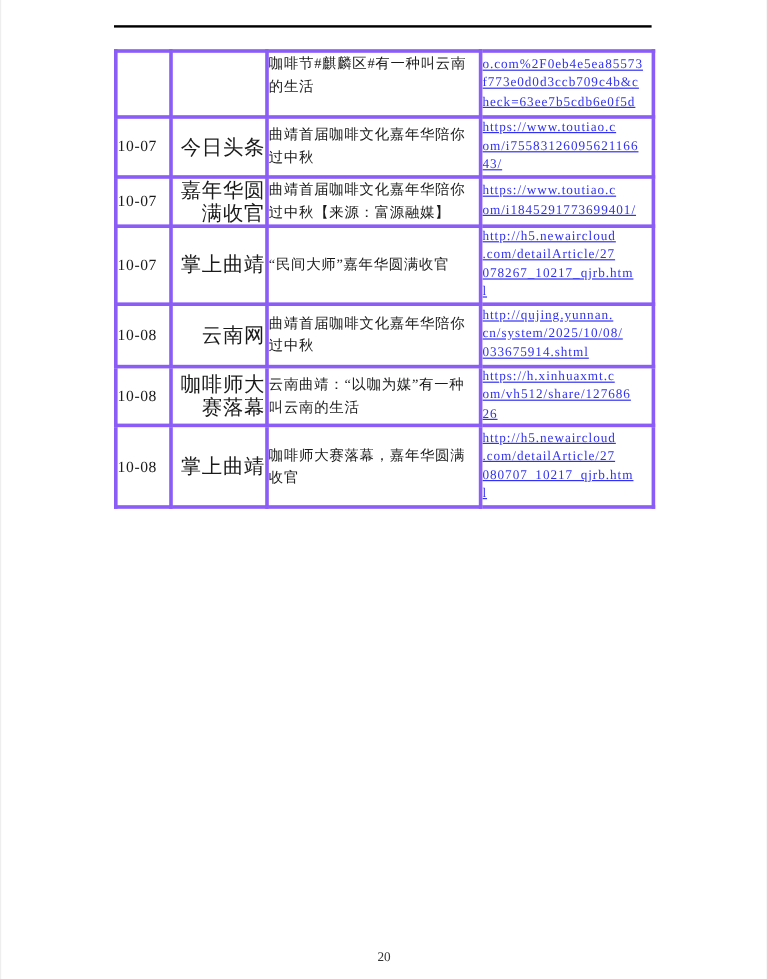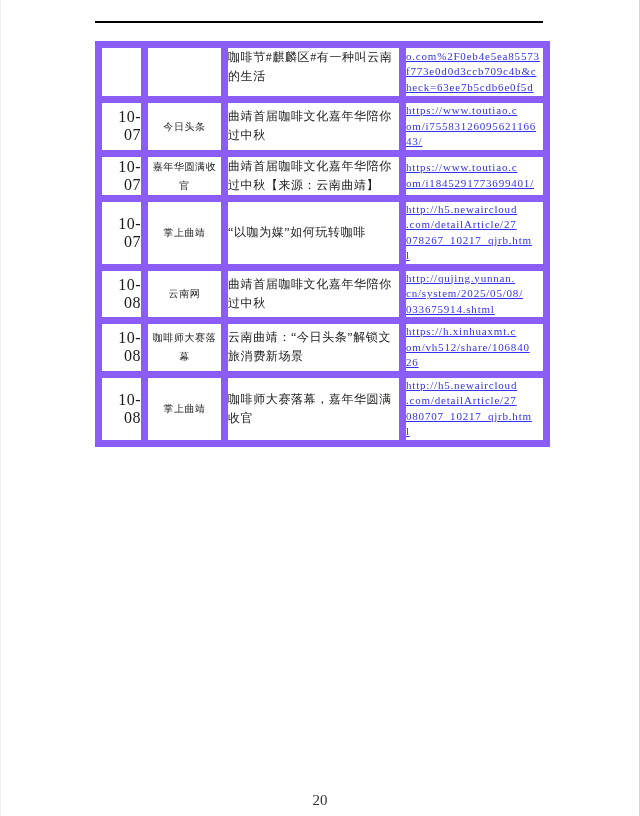--- a/index.html
+++ b/index.html
@@ -39,48 +39,48 @@
   }
   table.news-table {
     position: absolute;
     left: 95px;
     top: 41px;
     width: 448px;
     border-collapse: collapse;
     table-layout: fixed;
   }
   table.news-table td {
-    border: 7px solid #8b5cf6;
+    border: 3px solid #8b5cf6;
     padding: 0;
     vertical-align: middle;
     color: #1a1a1a;
     overflow: hidden;
   }
   col.col-date   { width: 46px; }
   col.col-source { width: 80px; }
   col.col-title  { width: 178px; }
   col.col-url    { width: 144px; }
 
   tr.r0 { height: 55px; }
   tr.r1 { height: 49px; }
   tr.r2 { height: 40px; }
   tr.r3 { height: 60px; }
   tr.r4 { height: 52px; }
   tr.r5 { height: 48px; }
   tr.r6 { height: 68px; }
 
   td.c-date {
+    text-align: left;
+    font-size: 13px;
+    letter-spacing: 0.5px;
+    font-family: "Liberation Serif", "DejaVu Serif", serif;
+  }
+  td.c-source {
     text-align: right;
-    font-size: 16px;
-    letter-spacing: 0.5px;
-    font-family: "Liberation Serif", "DejaVu Serif", serif;
-  }
-  td.c-source {
-    text-align: center;
-    font-size: 10px;
+    font-size: 17px;
     letter-spacing: 0.6px;
     line-height: 19px;
     padding: 0 4px;
   }
   td.c-title {
     text-align: left;
     font-size: 12px;
     letter-spacing: 0.6px;
     line-height: 19px;
     padding: 2px 7px;
@@ -105,21 +105,21 @@
     white-space: pre-line;
     word-break: break-all;
     cursor: pointer;
   }
   .page-number {
     position: absolute;
     left: 0;
     top: 792px;
     width: 640px;
     text-align: center;
-    font-size: 15px;
+    font-size: 11px;
     color: #333333;
     font-family: "Liberation Serif", "DejaVu Serif", serif;
   }
 </style>
 </head>
 <body>
 
 <div class="page">
   <div class="edge-line-left"></div>
   <div class="edge-line-right"></div>
@@ -149,54 +149,54 @@
         <td class="c-title">曲靖首届咖啡文化嘉年华陪你过中秋</td>
         <td class="c-url">
             <a class="url">https://www.toutiao.c
 om/i75583126095621166
 43/</a>
           </td>
       </tr>
       <tr class="r2">
         <td class="c-date">10-07</td>
         <td class="c-source">嘉年华圆满收官</td>
-        <td class="c-title">曲靖首届咖啡文化嘉年华陪你过中秋【来源：云南曲靖】</td>
+        <td class="c-title">曲靖首届咖啡文化嘉年华陪你过中秋【来源：富源融媒】</td>
         <td class="c-url">
             <a class="url">https://www.toutiao.c
 om/i1845291773699401/</a>
           </td>
       </tr>
       <tr class="r3">
         <td class="c-date">10-07</td>
         <td class="c-source">掌上曲靖</td>
-        <td class="c-title">“以咖为媒”如何玩转咖啡</td>
+        <td class="c-title">“民间大师”嘉年华圆满收官</td>
         <td class="c-url">
             <a class="url">http://h5.newaircloud
 .com/detailArticle/27
 078267_10217_qjrb.htm
 l</a>
           </td>
       </tr>
       <tr class="r4">
         <td class="c-date">10-08</td>
         <td class="c-source">云南网</td>
         <td class="c-title">曲靖首届咖啡文化嘉年华陪你过中秋</td>
         <td class="c-url">
             <a class="url">http://qujing.yunnan.
-cn/system/2025/05/08/
+cn/system/2025/10/08/
 033675914.shtml</a>
           </td>
       </tr>
       <tr class="r5">
         <td class="c-date">10-08</td>
         <td class="c-source">咖啡师大赛落幕</td>
-        <td class="c-title">云南曲靖：“今日头条”解锁文旅消费新场景</td>
+        <td class="c-title">云南曲靖：“以咖为媒”有一种叫云南的生活</td>
         <td class="c-url">
             <a class="url">https://h.xinhuaxmt.c
-om/vh512/share/106840
+om/vh512/share/127686
 26</a>
           </td>
       </tr>
       <tr class="r6">
         <td class="c-date">10-08</td>
         <td class="c-source">掌上曲靖</td>
         <td class="c-title">咖啡师大赛落幕，嘉年华圆满收官</td>
         <td class="c-url">
             <a class="url">http://h5.newaircloud
 .com/detailArticle/27

